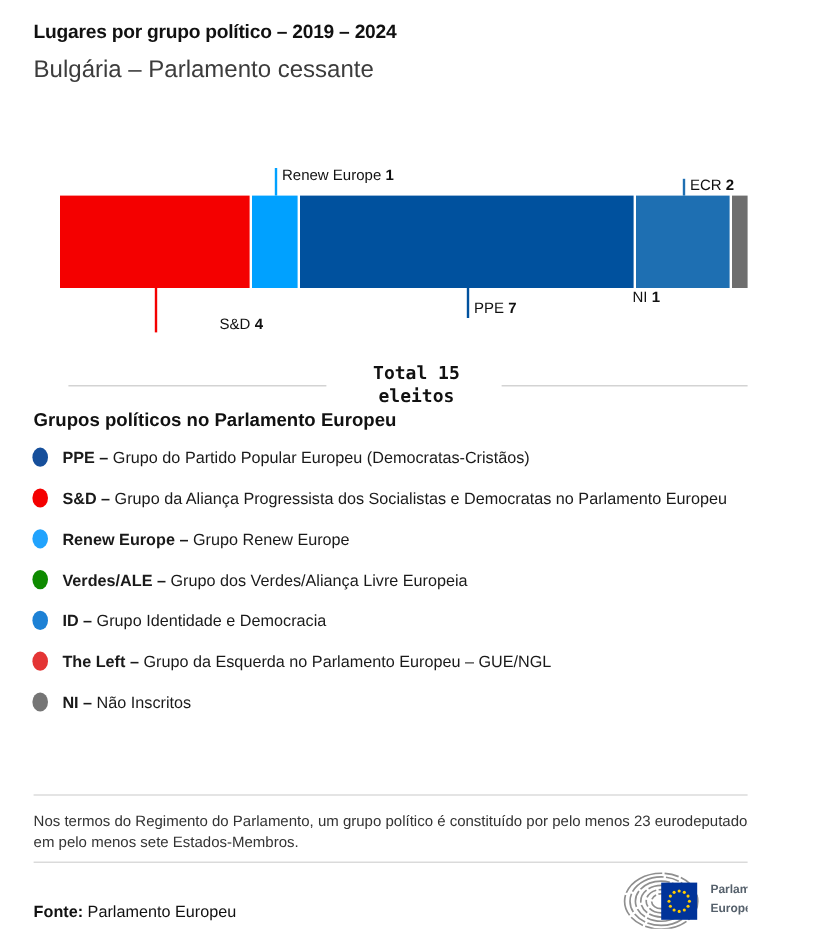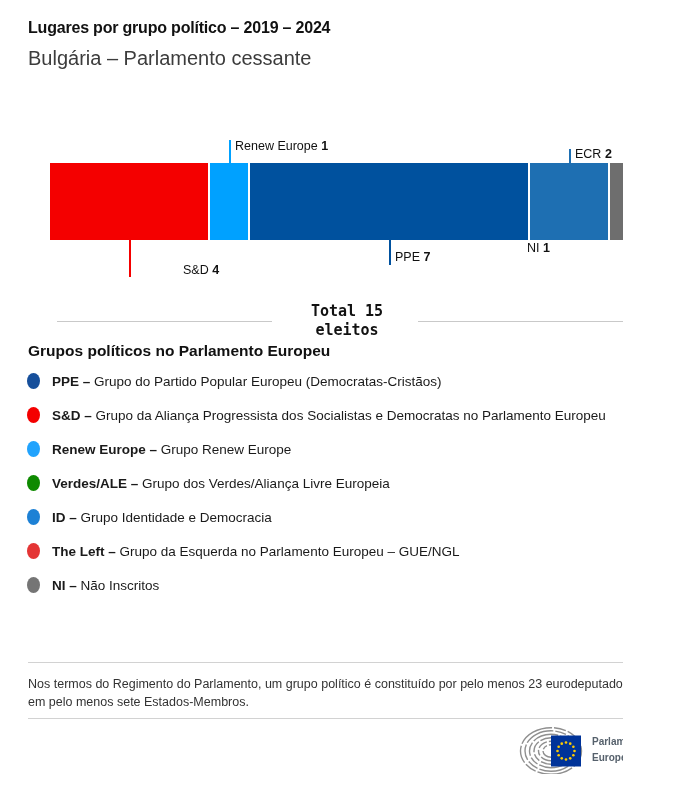--- a/index.html
+++ b/index.html
@@ -91,20 +91,21 @@
       <div class="legend-row">
         <span class="legend-dot" style="background: rgb(117, 117, 117);"></span>
         <span class="legend-text"><b>NI –</b><span> Não Inscritos</span></span>
       </div>
     </div>
 
   <div class="divider" style="top:662px"></div>
   <div class="footnote">Nos termos do Regimento do Parlamento, um grupo político é constituído por pelo menos 23 eurodeputados eleitos em pelo menos sete Estados-Membros.</div>
   <div class="divider" style="top:718px"></div>
 
+  <div class="source"><b>Fonte:</b> <span>Parlamento Europeu</span></div>
 
   <div class="logo">
     <svg width="68" height="48" viewBox="0 0 68 48">
       <g fill="none" stroke="#8f8f8f" stroke-width="1.4">
         <ellipse cx="33" cy="25" rx="8" ry="6.2" stroke-dasharray="8 2 12 2 5 2"></ellipse>
         <ellipse cx="33" cy="25" rx="12.5" ry="9.7" stroke-dasharray="10 2 16 2 6 2"></ellipse>
         <ellipse cx="33" cy="25" rx="17" ry="13.2" stroke-dasharray="12 2 20 2 8 2"></ellipse>
         <ellipse cx="33" cy="25" rx="21.5" ry="16.7" stroke-dasharray="14 2 26 2 9 2"></ellipse>
         <ellipse cx="33" cy="25" rx="26" ry="20.2" stroke-dasharray="16 2 30 2 11 2"></ellipse>
         <ellipse cx="33" cy="25" rx="30.5" ry="23.3" stroke-dasharray="18 2 36 2 12 2"></ellipse>

